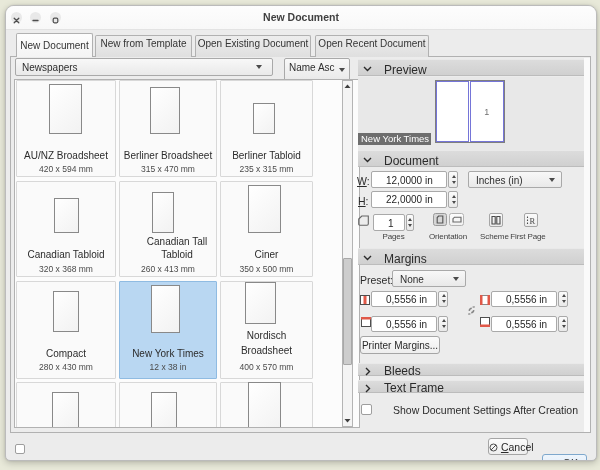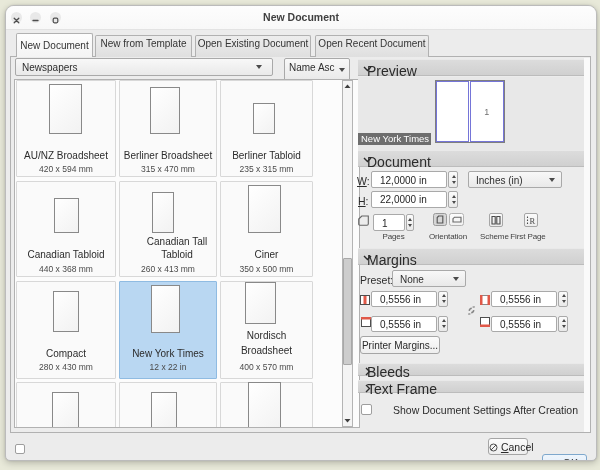--- a/index.html
+++ b/index.html
@@ -37,23 +37,23 @@
 .cell.sel { background:#b9d7f2; border-color:#8fbbe2; }
 .pico { position:absolute; background:linear-gradient(135deg,#ffffff,#f2f2f2); border:1px solid #898989; }
 .cname { position:absolute; text-align:center; font-size:10px; color:#2c2c2c; white-space:nowrap; line-height:13px;}
 .cdim { position:absolute; text-align:center; font-size:8.5px; color:#4a4a4a; white-space:nowrap;}
 
 .sbar { position:absolute; border:1px solid #b4b4b4; background:#f4f4f4; }
 .sthumb { position:absolute; left:0px; width:9px; background:#cdcdcd; border:1px solid #a8a8a8; border-radius:1px;}
 
 .hdr { position:absolute; left:352px; width:227px; height:17px;
   background:linear-gradient(#dcdcdc,#d0d0d0); border-top:1px solid #e9e9e9; border-bottom:1px solid #bcbcbc;
-  font-size:14px; color:#2b2b2b; padding-left:9px; padding-top:3px; }
+  font-size:12px; color:#2b2b2b; padding-left:26px; padding-top:3px; }
 .spin { position:absolute; border:1px solid #a9a9a9; border-radius:2px; background:#fff;
-  font-size:10px; color:#1f1f1f; padding-left:8px; white-space:nowrap;}
+  font-size:10px; color:#1f1f1f; padding-left:14px; white-space:nowrap;}
 .spb { position:absolute; width:10px; border:1px solid #a9a9a9; border-radius:2px;
   background:linear-gradient(#fbfbfb,#e9e9e9); }
 .sup,.sdn { position:absolute; left:2.5px; width:0; height:0;
   border-left:2.5px solid transparent; border-right:2.5px solid transparent; }
 .sup { border-bottom:3px solid #4a4a4a; }
 .sdn { border-top:3px solid #4a4a4a; }
 .slab { position:absolute; font-size:8px; letter-spacing:-0.1px; color:#3f3f3f; text-align:center; }
 .mlab { position:absolute; font-size:10.5px; color:#2b2b2b; white-space:nowrap;}
 .u { text-decoration:underline; }
 
@@ -106,35 +106,35 @@
 
   <div class="cell" style="left:1px; top:101px; width:100px; height:96px;"></div>
   <div class="cell" style="left:104px; top:101px; width:98px; height:96px;"></div>
   <div class="cell" style="left:205px; top:101px; width:93px; height:96px;"></div>
   <div class="pico" style="left:39px; top:118px; width:25px; height:35px;"></div>
   <div class="pico" style="left:137px; top:112px; width:22px; height:41px;"></div>
   <div class="pico" style="left:233px; top:105px; width:33px; height:48px;"></div>
   <div class="cname" style="left:1px; top:168px; width:100px;">Canadian Tabloid</div>
   <div class="cname" style="left:104px; top:155px; width:116px;">Canadian Tall<br>Tabloid</div>
   <div class="cname" style="left:205px; top:168px; width:93px;">Ciner</div>
-  <div class="cdim" style="left:1px; top:184px; width:100px;">440 x 368 mm</div>
+  <div class="cdim" style="left:1px; top:184px; width:100px;">320 x 368 mm</div>
   <div class="cdim" style="left:104px; top:184px; width:98px;">260 x 413 mm</div>
   <div class="cdim" style="left:205px; top:184px; width:93px;">350 x 500 mm</div>
 
   <div class="cell" style="left:1px; top:201px; width:100px; height:98px;"></div>
   <div class="cell sel" style="left:104px; top:201px; width:98px; height:98px;"></div>
   <div class="cell" style="left:205px; top:201px; width:93px; height:98px;"></div>
   <div class="pico" style="left:38px; top:211px; width:26px; height:41px;"></div>
   <div class="pico" style="left:136px; top:205px; width:29px; height:48px;"></div>
   <div class="pico" style="left:230px; top:202px; width:31px; height:42px;"></div>
   <div class="cname" style="left:1px; top:267px; width:100px;">Compact</div>
   <div class="cname" style="left:104px; top:267px; width:98px;">New York Times</div>
   <div class="cname" style="left:205px; top:249px; width:93px; line-height:14.5px;">Nordisch<br>Broadsheet</div>
   <div class="cdim" style="left:1px; top:282px; width:100px;">280 x 430 mm</div>
-  <div class="cdim" style="left:104px; top:282px; width:98px;">12 x 22 in</div>
+  <div class="cdim" style="left:104px; top:282px; width:98px;">12 x 38 in</div>
   <div class="cdim" style="left:205px; top:282px; width:93px;">400 x 570 mm</div>
 
   <div class="cell" style="left:1px; top:302px; width:100px; height:60px;"></div>
   <div class="cell" style="left:104px; top:302px; width:98px; height:60px;"></div>
   <div class="cell" style="left:205px; top:302px; width:93px; height:60px;"></div>
   <div class="pico" style="left:37px; top:312px; width:27px; height:40px;"></div>
   <div class="pico" style="left:136px; top:312px; width:26px; height:40px;"></div>
   <div class="pico" style="left:233px; top:302px; width:33px; height:50px;"></div>
 
   <div class="sbar" style="left:327px; top:0px; width:11px; height:347px;">

